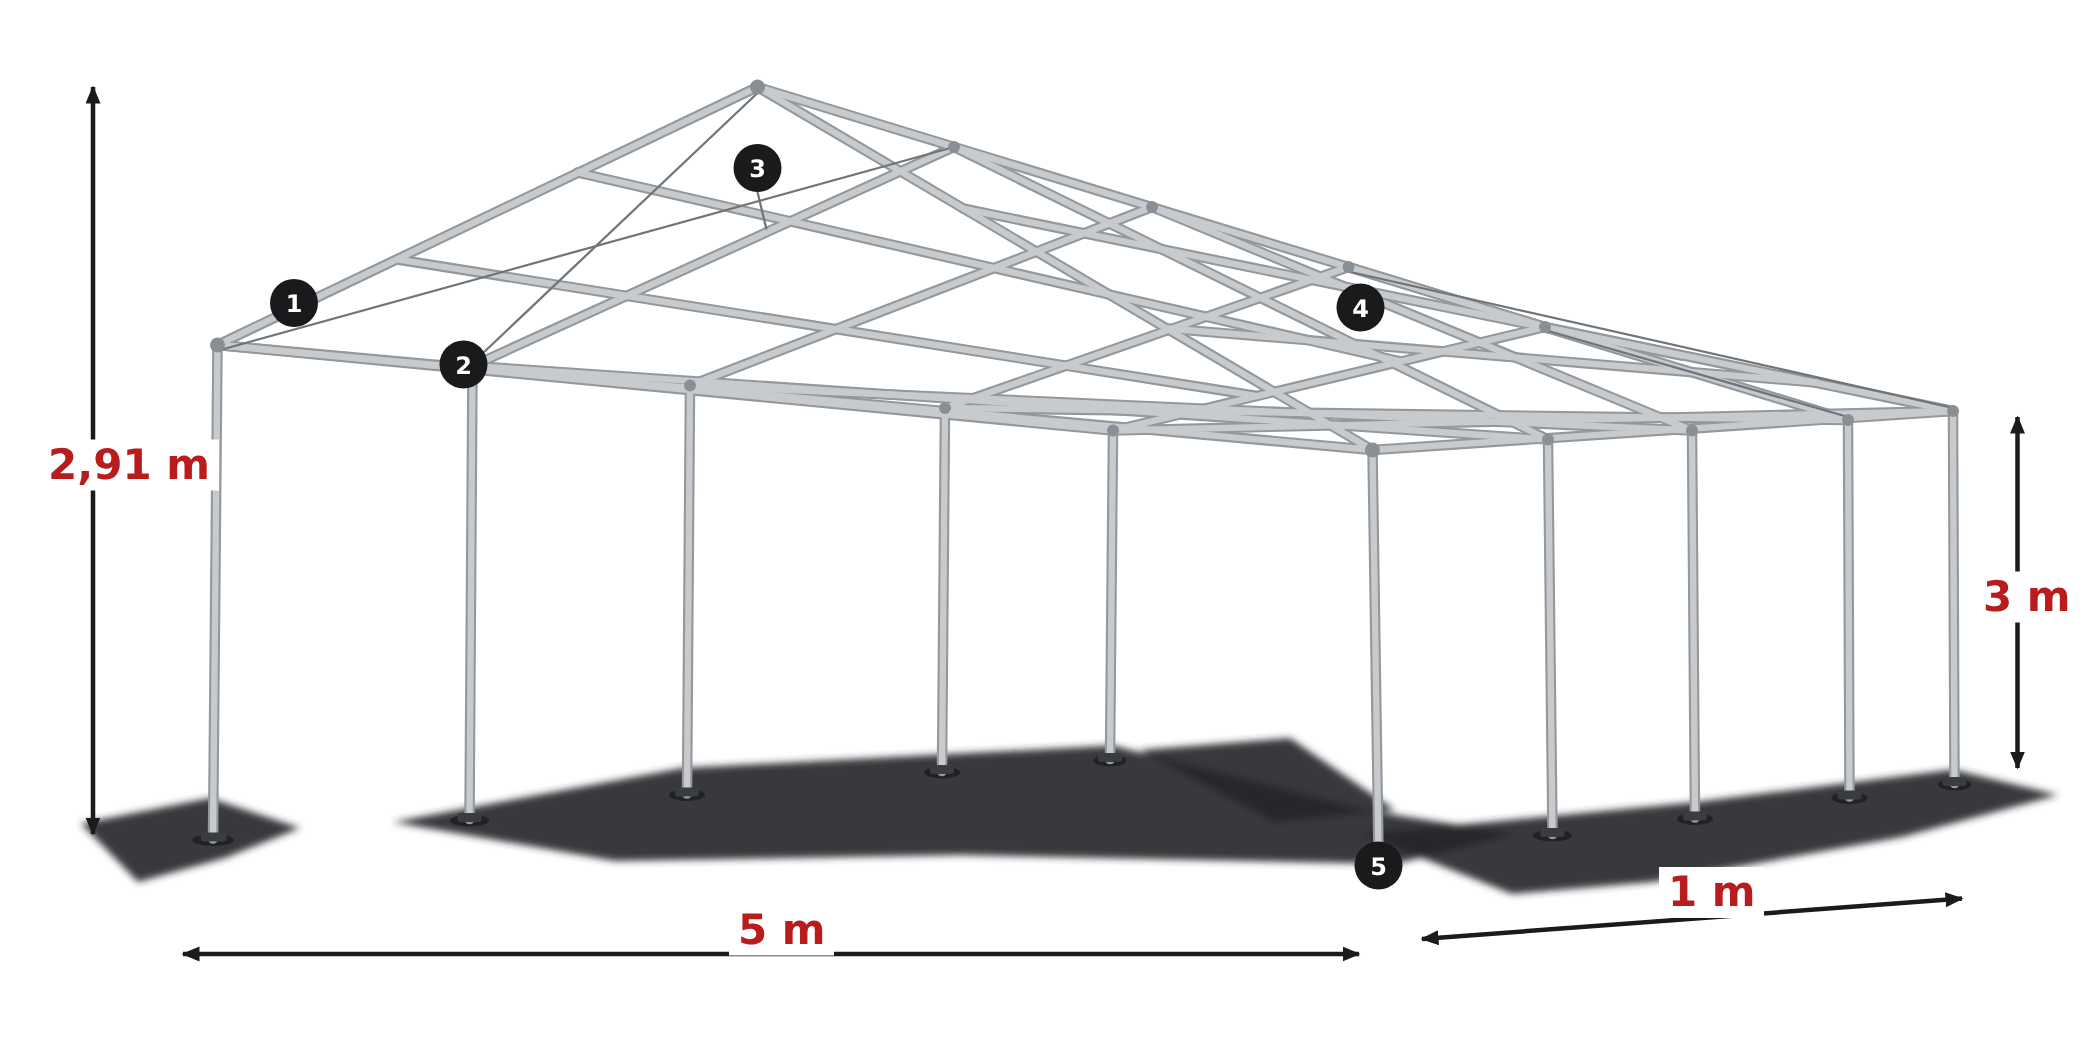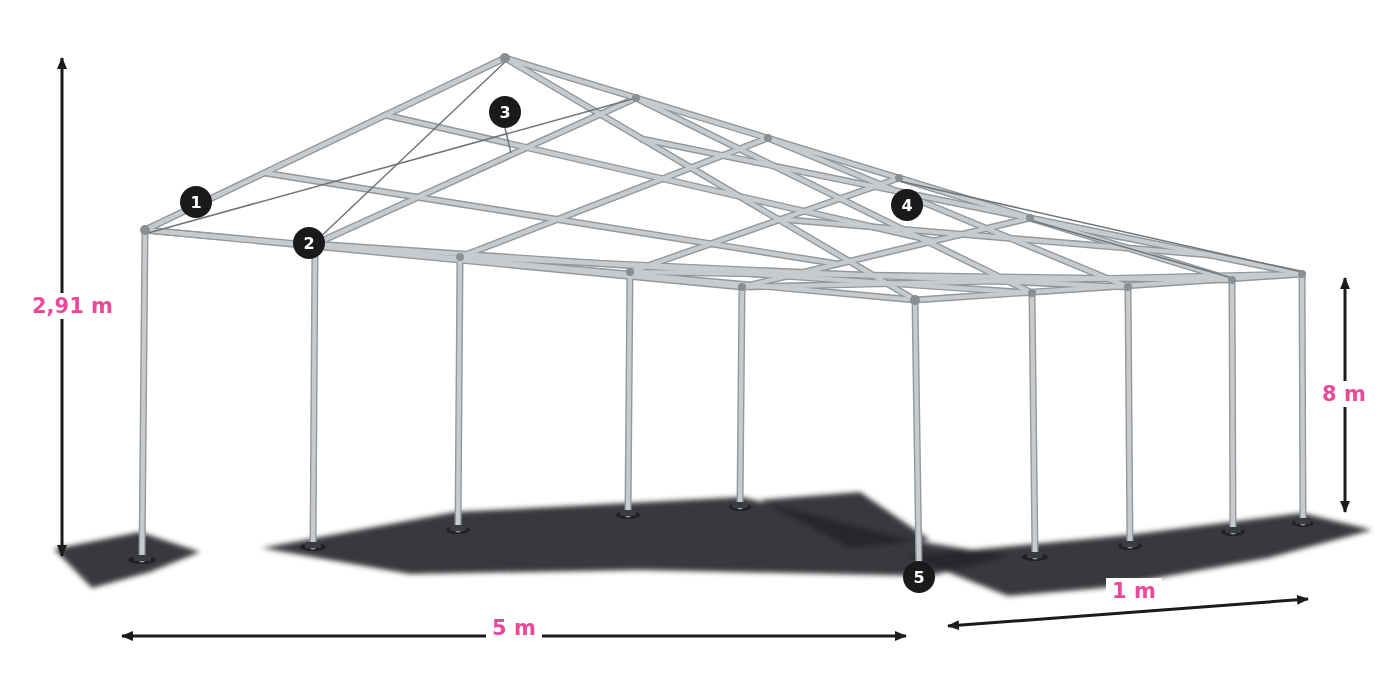--- a/index.html
+++ b/index.html
@@ -62,30 +62,30 @@
     fill: #1f1f21;
     opacity: 0.85;
   }
   .ground-shadow {
     fill: #28282a;
     fill-opacity: 0.92;
   }
   .dim-label {
     position: absolute;
     background: #ffffff;
-    color: #ec4899;
-    font-size: 21px;
+    color: #b91c1c;
+    font-size: 28px;
     font-weight: bold;
     padding: 1px 6px;
     white-space: nowrap;
     line-height: 1.15;
   }
   .label-ridge-height { left: 26px;  top: 293px; }
   .label-side-height  { left: 1316px; top: 381px; }
-  .label-width        { left: 486px;  top: 603px; margin-top: 12px; }
+  .label-width        { left: 486px;  top: 603px; }
   .label-length       { left: 1106px; top: 578px; }
 </style>
 </head>
 <body>
 
 <div class="stage">
 
   <svg width="1400" height="700" viewBox="0 0 1400 700">
     <defs>
       <marker id="arrow" markerWidth="13" markerHeight="11" refX="11" refY="5" orient="auto-start-reverse" markerUnits="userSpaceOnUse">
@@ -231,17 +231,17 @@
         <text class="badge-num" x="907" y="211">4</text>
       </g>
       <g>
         <circle class="badge-circle" cx="919" cy="577" r="16"></circle>
         <text class="badge-num" x="919" y="583">5</text>
       </g>
     </g>
   </svg>
 
   <div class="dim-label label-ridge-height">2,91 m</div>
-  <div class="dim-label label-side-height">8 m</div>
+  <div class="dim-label label-side-height">3 m</div>
   <div class="dim-label label-width">5 m</div>
   <div class="dim-label label-length">1 m</div>
 
 </div>
 
 </body></html>

